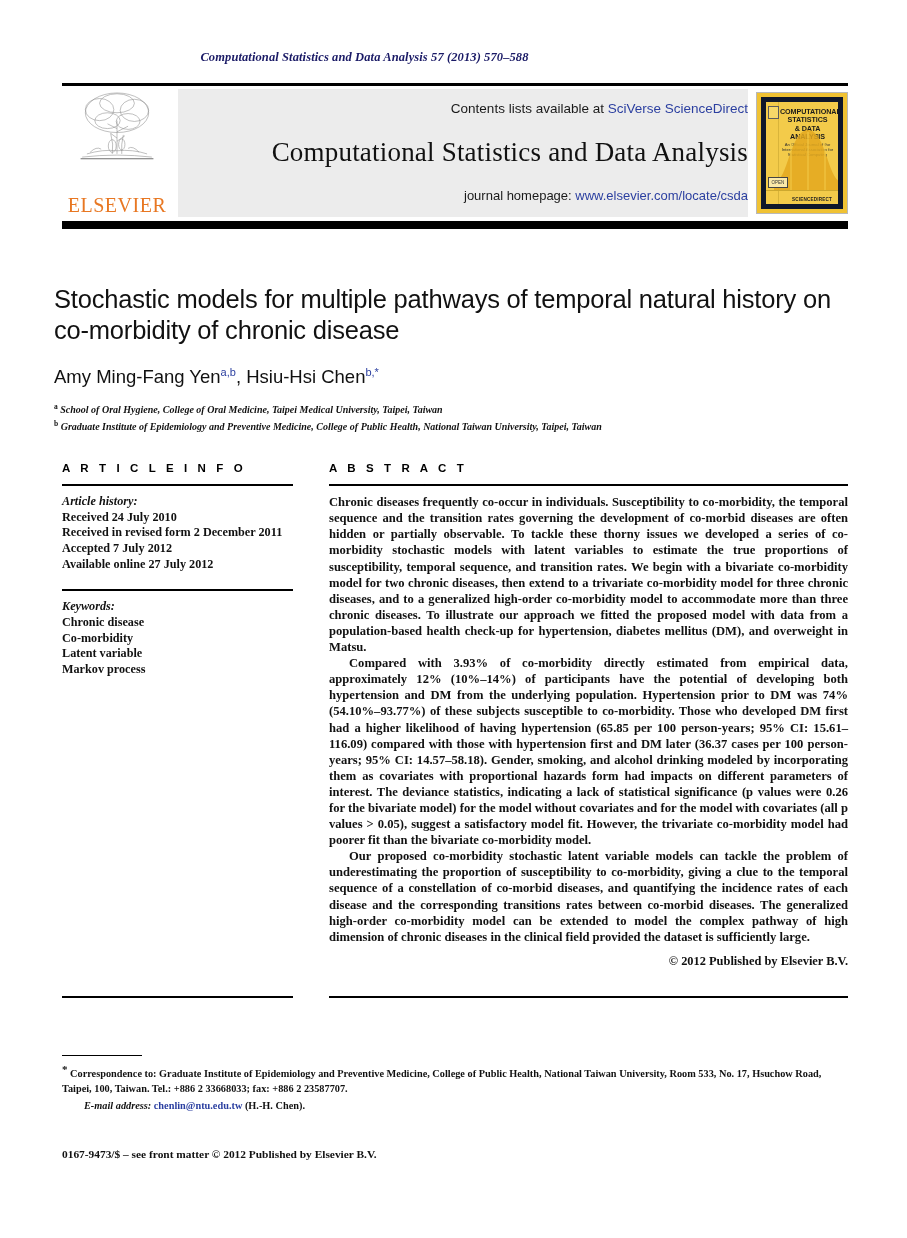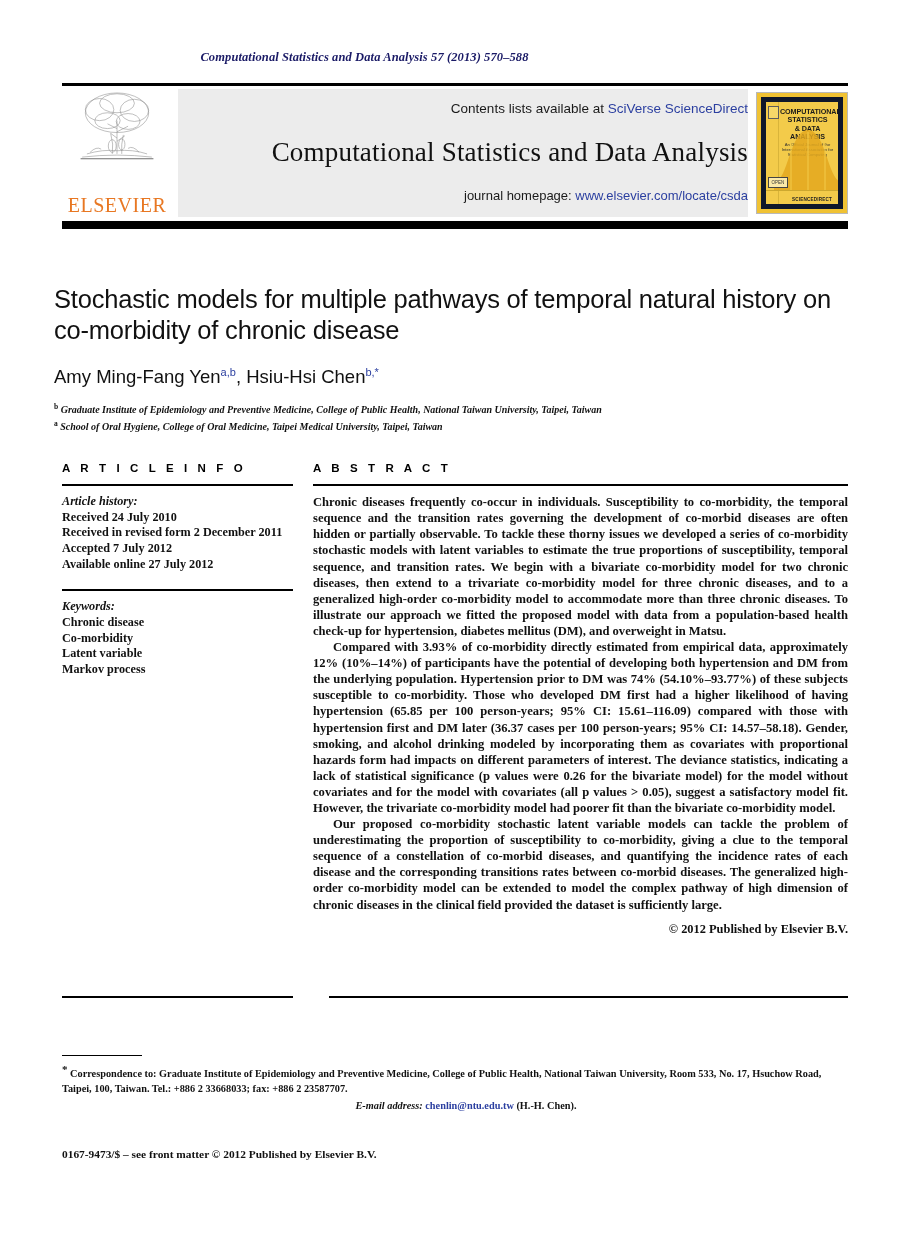--- a/index.html
+++ b/index.html
@@ -253,21 +253,21 @@
     vertical-align: super;
   }
 
   
   .cols {
     position: absolute;
     left: 62px;
     top: 462px;
     width: 786px;
     display: flex;
-    gap: 20px;
+    gap: 36px;
   }
   .col-info {
     flex: 0 0 231px;
     width: 231px;
   }
   .col-abstract {
     flex: 1 1 auto;
   }
   .sec-head {
     font-family: "Liberation Sans", sans-serif;
@@ -359,21 +359,20 @@
     font-size: 11px;
     vertical-align: super;
   }
   .fn-email {
     margin-top: 3px;
     padding-left: 22px;
     font-family: "Liberation Serif", serif;
     font-weight: bold;
     font-size: 10.3px;
     color: #111;
-    text-align: center;
   }
   .fn-email .lbl { font-style: italic; }
   .fn-email .addr { color: #2b3fa0; }
 
   
   .footer {
     position: absolute;
     left: 62px;
     top: 1148px;
     width: 786px;
@@ -470,26 +469,26 @@
 
   <div class="title-area">
     <h1 class="paper-title">Stochastic models for multiple pathways of temporal natural history on co-morbidity of chronic disease</h1>
 
     <div class="authors">
       <span>Amy Ming-Fang Yen</span><sup>a,b</sup><span>, </span><span>Hsiu-Hsi Chen</span><sup>b,*</sup>
     </div>
 
     <div class="affils">
       <div class="affil">
+        <sup>a</sup>
+        <span>School of Oral Hygiene, College of Oral Medicine, Taipei Medical University, Taipei, Taiwan</span>
+      </div>
+      <div class="affil">
         <sup>b</sup>
         <span>Graduate Institute of Epidemiology and Preventive Medicine, College of Public Health, National Taiwan University, Taipei, Taiwan</span>
-      </div>
-      <div class="affil">
-        <sup>a</sup>
-        <span>School of Oral Hygiene, College of Oral Medicine, Taipei Medical University, Taipei, Taiwan</span>
       </div>
     </div>
   </div>
 
   <div class="cols">
 
     <div class="col-info">
       <div class="sec-head">A R T I C L E   I N F O</div>
       <div class="hr-thin"></div>
 

